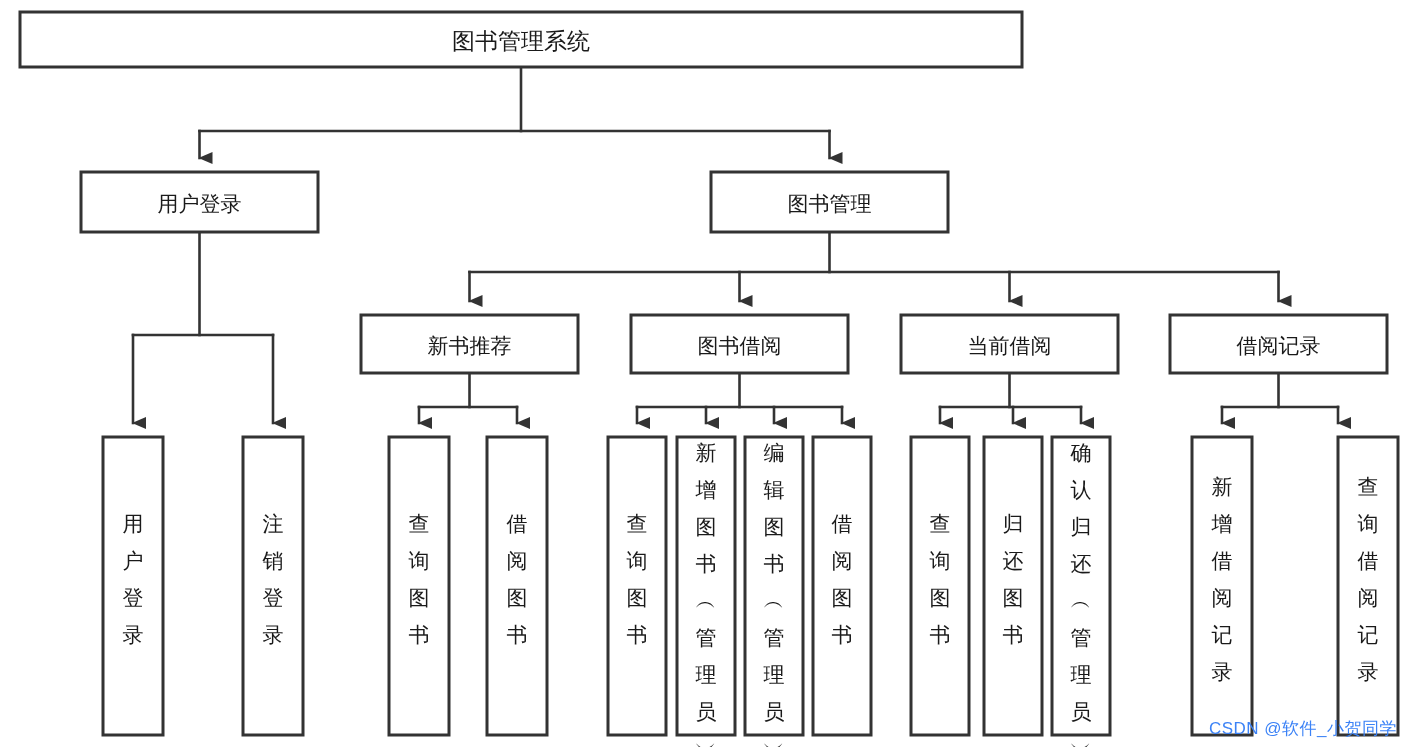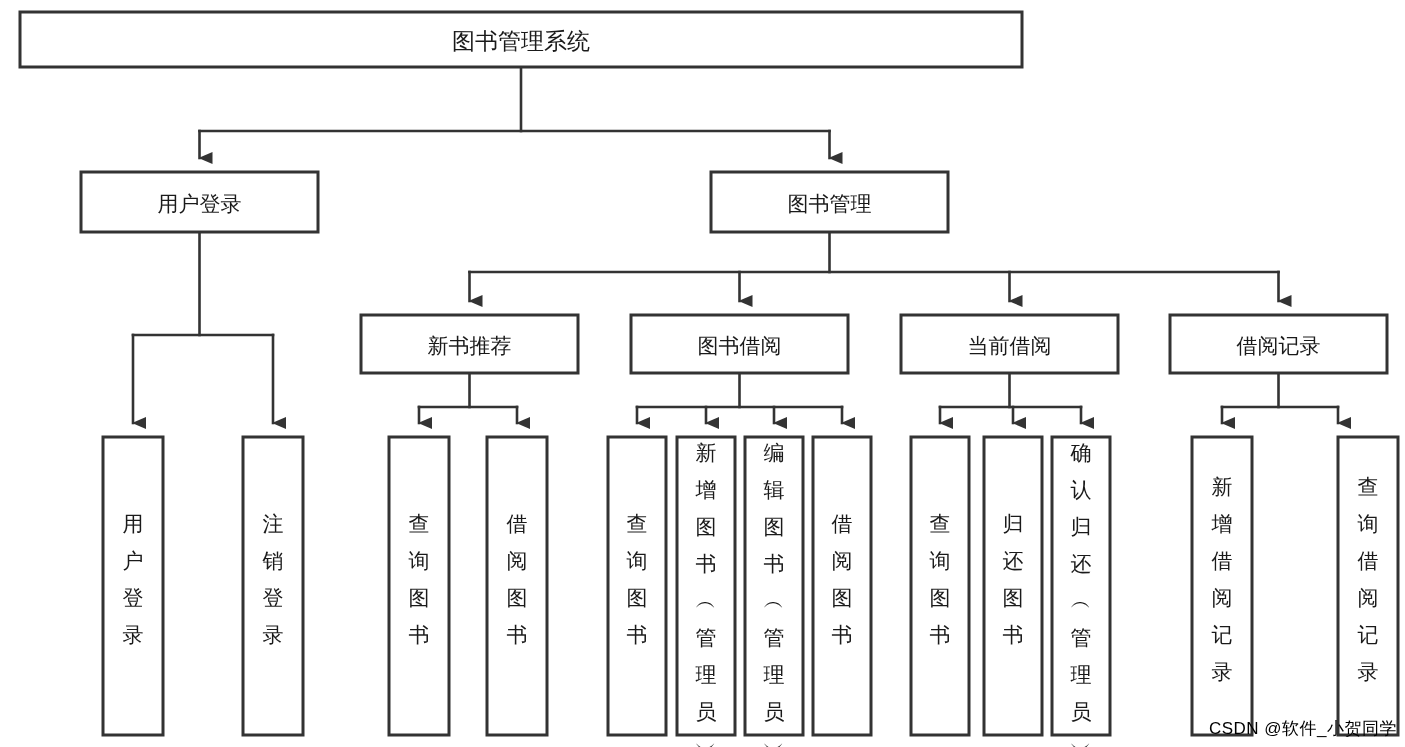--- a/index.html
+++ b/index.html
@@ -51,21 +51,21 @@
   .arrow-head {
     fill: #333333;
     stroke: none;
   }
   .watermark {
     position: absolute;
     right: 8px;
     bottom: 7px;
     font-family: "Liberation Sans", "DejaVu Sans", sans-serif;
     font-size: 17px;
-    color: #000000;
+    color: #3b82f6;
     white-space: nowrap;
     letter-spacing: 0.5px;
     pointer-events: none;
   }
 </style>
 </head>
 <body>
 
 <svg id="diagram" viewBox="0 0 1405 747" xmlns="http://www.w3.org/2000/svg">
 

